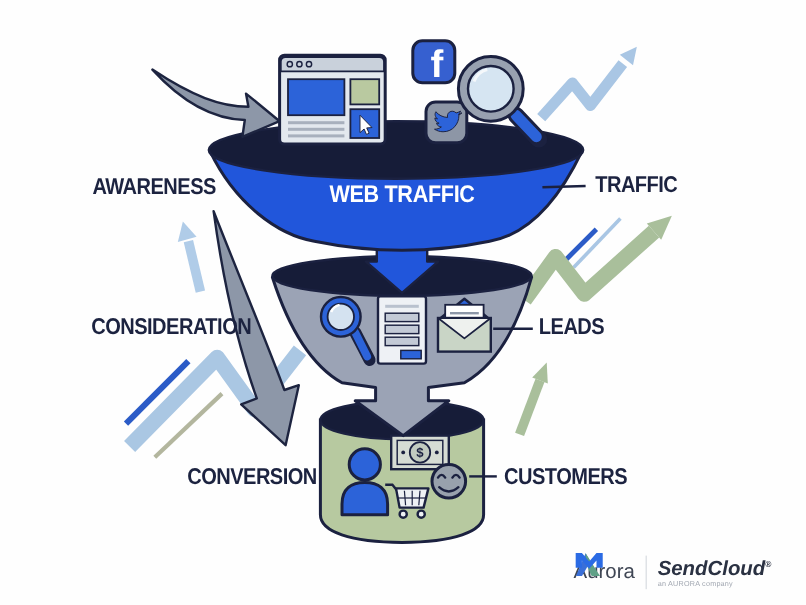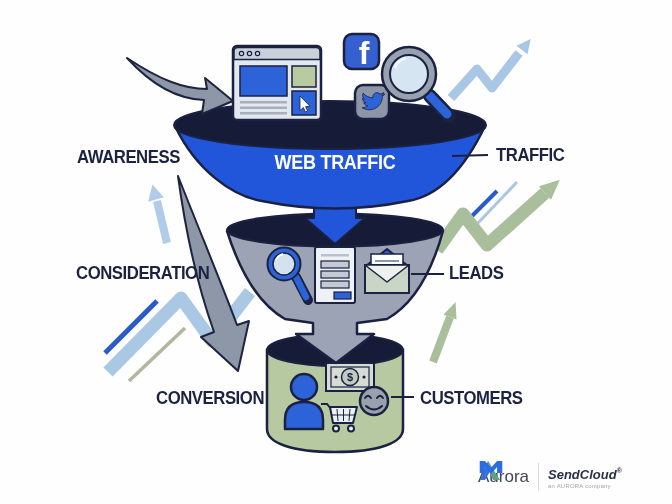--- a/index.html
+++ b/index.html
@@ -16,21 +16,21 @@
   .l-conversion{left:156px;top:387px;}
   .l-traffic{left:496px;top:144px;}
   .l-leads{left:449px;top:262px;}
   .l-customers{left:420px;top:387px;}
   .footer{position:absolute;left:478px;top:458px;height:38px;display:flex;align-items:center;gap:9px;}
   .aurora-wrap{display:flex;align-items:center;gap:5px;}
   .aurora-text{font-size:17px;color:#3f4654;}
   .footer-divider{width:1px;height:28px;background:#d8dbe0;}
   .sendcloud-wrap{display:flex;align-items:center;gap:5px;}
   .sendcloud-col{display:flex;flex-direction:column;line-height:1;}
-  .sendcloud-text{font-size:13px;font-weight:bold;font-style:italic;color:#2a3142;}
+  .sendcloud-text{font-size:17px;font-weight:bold;font-style:italic;color:#2a3142;}
   .sendcloud-reg{font-size:7px;vertical-align:super;font-style:normal;}
   .sendcloud-tagline{font-size:6px;color:#a0a6b0;margin-top:1px;letter-spacing:0.2px;}
 </style>
 </head>
 <body>
 
 <div class="canvas">
 
 <svg width="672" height="504" viewBox="0 0 672 504">
 

